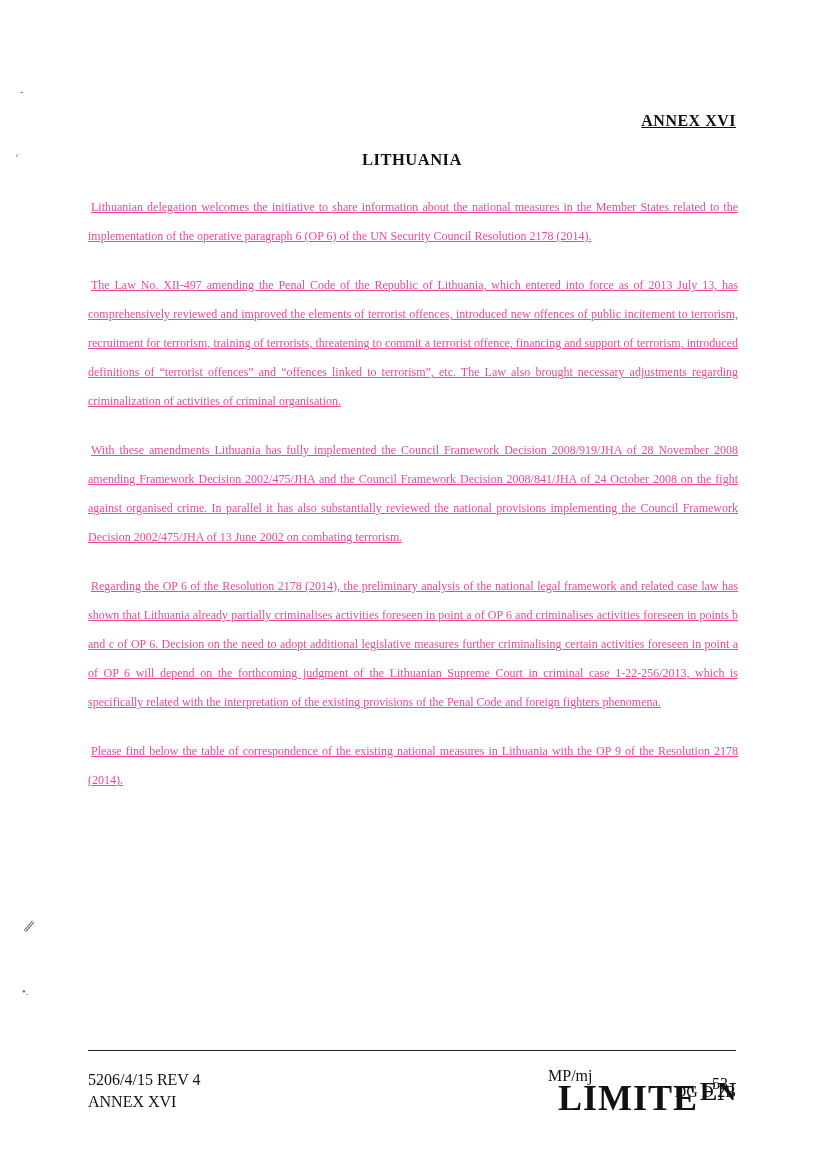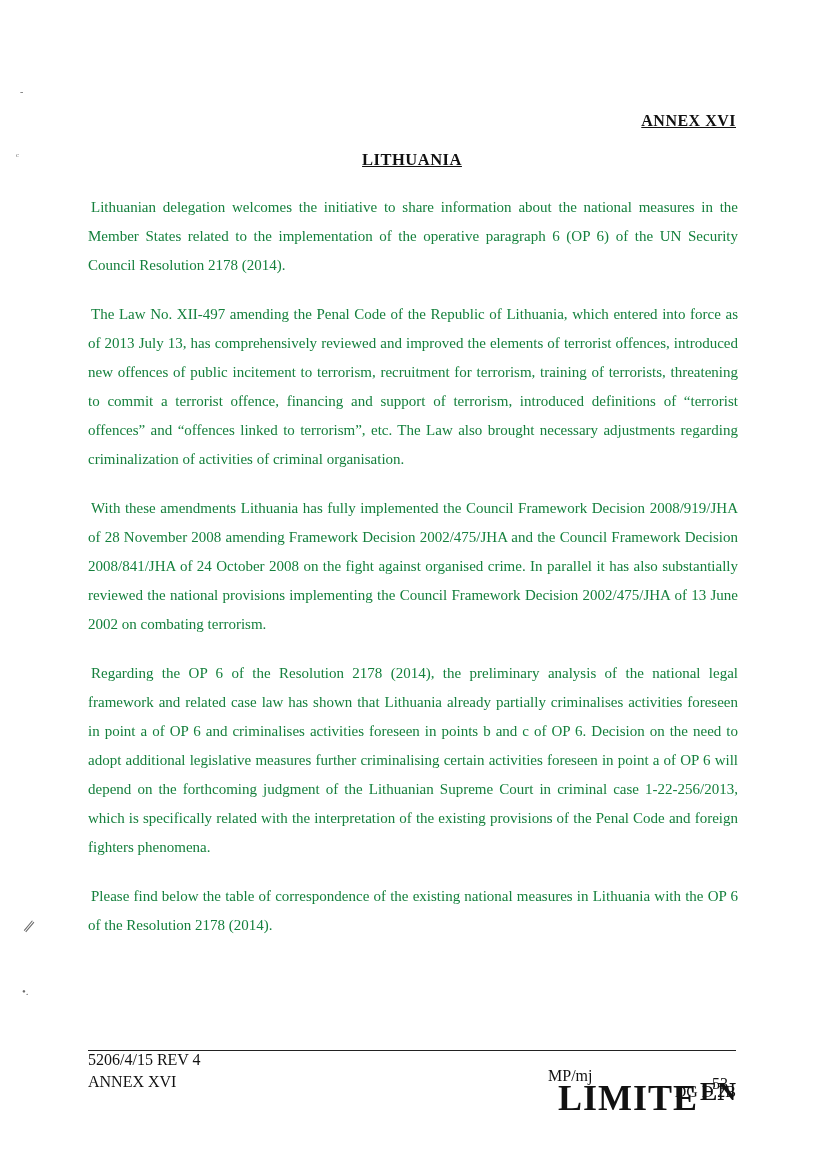--- a/index.html
+++ b/index.html
@@ -28,42 +28,43 @@
   .doc-title {
     position: absolute;
     top: 150px;
     left: 88px;
     right: 92px;
     text-align: center;
     font-size: 16.5px;
     font-weight: bold;
     letter-spacing: 0.5px;
   }
-  .doc-title span { text-decoration: underline; }
+  .doc-title span { }
   .body-text {
     position: absolute;
     top: 193px;
     left: 88px;
     right: 90px;
   }
   .body-text p {
-    font-size: 15px;
+    font-size: 12px;
     line-height: 29px;
     text-align: justify;
     text-indent: 3px;
     margin-bottom: 20px;
-    color: #15803d;
+    color: #ec4899;
+    text-decoration: underline;
   }
   .footer {
     position: absolute;
     left: 88px;
     right: 92px;
     top: 1050px;
     border-top: 1.5px solid #222222;
-    padding-top: 0;
+    padding-top: 20px;
     font-size: 16px;
   }
   .footer-row-1 {
     display: flex;
     align-items: baseline;
   }
   .footer-row-2 {
     display: flex;
     align-items: baseline;
     margin-top: 4px;
@@ -113,21 +114,21 @@
 
   <div class="doc-title">
     <span>LITHUANIA</span>
   </div>
 
   <div class="body-text">
     <p>Lithuanian delegation welcomes the initiative to share information about the national measures in the Member States related to the implementation of the operative paragraph 6 (OP 6) of the UN Security Council Resolution 2178 (2014).</p>
     <p>The Law No. XII-497 amending the Penal Code of the Republic of Lithuania, which entered into force as of 2013 July 13, has comprehensively reviewed and improved the elements of terrorist offences, introduced new offences of public incitement to terrorism, recruitment for terrorism, training of terrorists, threatening to commit a terrorist offence, financing and support of terrorism, introduced definitions of “terrorist offences” and “offences linked to terrorism”, etc. The Law also brought necessary adjustments regarding criminalization of activities of criminal organisation.</p>
     <p>With these amendments Lithuania has fully implemented the Council Framework Decision 2008/919/JHA of 28 November 2008 amending Framework Decision 2002/475/JHA and the Council Framework Decision 2008/841/JHA of 24 October 2008 on the fight against organised crime. In parallel it has also substantially reviewed the national provisions implementing the Council Framework Decision 2002/475/JHA of 13 June 2002 on combating terrorism.</p>
     <p>Regarding the OP 6 of the Resolution 2178 (2014), the preliminary analysis of the national legal framework and related case law has shown that Lithuania already partially criminalises activities foreseen in point a of OP 6 and criminalises activities foreseen in points b and c of OP 6. Decision on the need to adopt additional legislative measures further criminalising certain activities foreseen in point a of OP 6 will depend on the forthcoming judgment of the Lithuanian Supreme Court in criminal case 1-22-256/2013, which is specifically related with the interpretation of the existing provisions of the Penal Code and foreign fighters phenomena.</p>
-    <p>Please find below the table of correspondence of the existing national measures in Lithuania with the OP 6 of the Resolution 2178 (2014).</p>
+    <p>Please find below the table of correspondence of the existing national measures in Lithuania with the OP 9 of the Resolution 2178 (2014).</p>
   </div>
 
   <div class="footer">
     <div class="footer-row-1">
       <span class="f-doc-number">5206/4/15 REV 4</span>
       <span class="f-initials">MP/mj</span>
       <span class="f-page-number">53</span>
     </div>
     <div class="footer-row-2">
       <span class="f-annex">ANNEX XVI</span>

